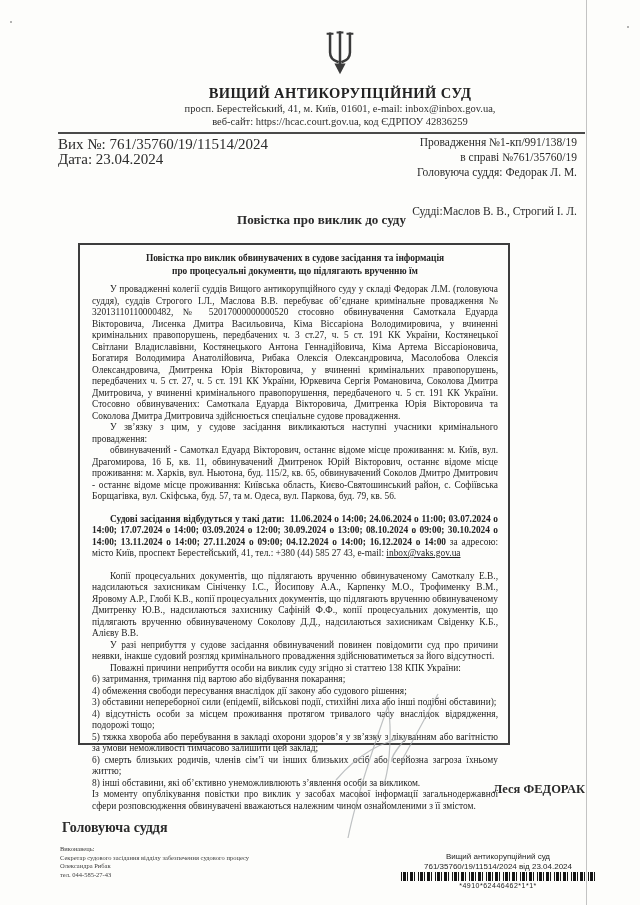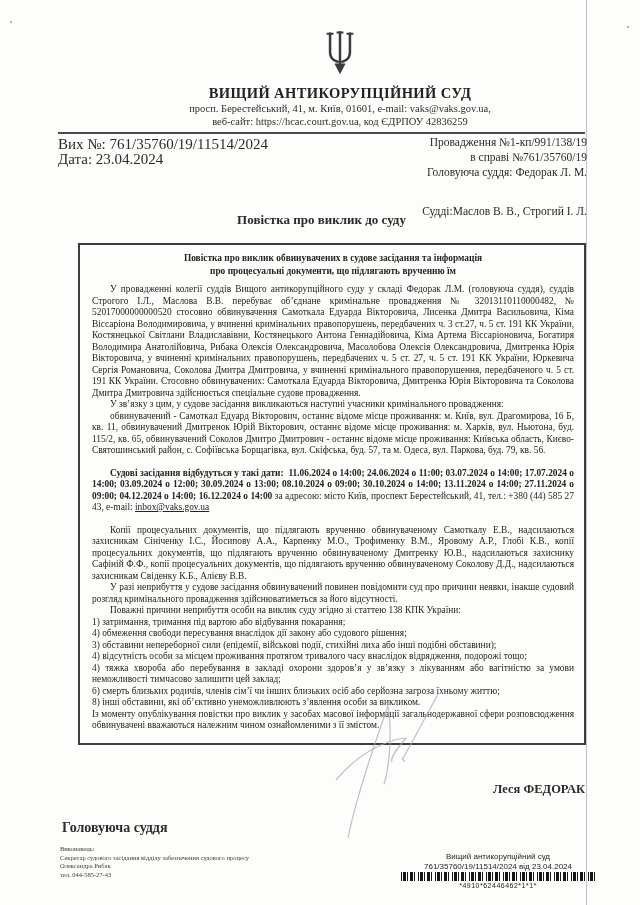--- a/index.html
+++ b/index.html
@@ -17,30 +17,30 @@
 
   
   .hdr{position:absolute;left:60px;top:30px;width:560px;text-align:center;}
   .emblem{display:inline-block;}
   .court-name{font-size:14.5px;font-weight:bold;letter-spacing:.4px;margin-top:5px;color:#222;}
   .addr{font-size:10.5px;line-height:13px;color:#2e2e2e;}
   .divider{position:absolute;left:58px;top:132px;width:527px;height:2px;background:#4a4a4a;}
 
   
   .ref-left{position:absolute;left:58px;top:137px;font-size:15px;line-height:15px;}
-  .ref-right{position:absolute;right:53px;top:135px;text-align:right;font-size:11.5px;line-height:15px;}
+  .ref-right{position:absolute;right:63px;top:135px;text-align:right;font-size:11.5px;line-height:15px;}
   .ref-right .judges{margin-top:24px;}
 
   
   .doc-title{position:absolute;left:58px;top:212px;width:527px;text-align:center;
     font-weight:bold;font-size:13px;}
 
   
   .notice-box{
-    position:absolute;left:78px;top:243px;width:508px;height:502px;
+    position:absolute;left:78px;top:243px;width:432px;height:502px;
     box-sizing:border-box;border:2px solid #3d3d3d;
     padding:7px 10px 8px 12px;
     font-size:9.4px;line-height:11.5px;text-align:justify;color:#242424;
   }
   .box-heading{text-align:center;font-weight:bold;line-height:12.5px;}
   .box-heading .l2{margin-bottom:7px;}
   .notice-box p{margin:0;}
   .ind{text-indent:18px;}
   .gap-top{margin-top:11px !important;}
   .b{font-weight:bold;}
@@ -82,21 +82,21 @@
         <g stroke="#3a3a3a" fill="none" stroke-width="4" stroke-linecap="square">
           <path d="M14 6 v30 q0 11 12 15"></path>
           <path d="M46 6 v30 q0 11 -12 15"></path>
           <path d="M30 4 v50"></path>
           <path d="M10 6 h8 M42 6 h8 M26 4 h8" stroke-width="3"></path>
         </g>
         <path d="M21 54 h18 l-9 17 z" fill="#3a3a3a"></path>
       </svg>
     </span>
     <div class="court-name">ВИЩИЙ АНТИКОРУПЦІЙНИЙ СУД</div>
-    <div class="addr">просп. Берестейський, 41, м. Київ, 01601, e-mail: vaks@vaks.gov.ua,</div>
+    <div class="addr">просп. Берестейський, 41, м. Київ, 01601, e-mail: inbox@inbox.gov.ua,</div>
     <div class="addr">веб-сайт: https://hcac.court.gov.ua, код ЄДРПОУ 42836259</div>
   </div>
   <div class="divider"></div>
 
   <div class="ref-left">
     <div>Вих №: 761/35760/19/11514/2024</div>
     <div>Дата: 23.04.2024</div>
   </div>
   <div class="ref-right">
     <div>Провадження №1-кп/991/138/19</div>
@@ -116,25 +116,25 @@
     <p class="ind">У провадженні колегії суддів Вищого антикорупційного суду у складі Федорак Л.М. (головуюча суддя), суддів Строгого І.Л., Маслова В.В. перебуває об’єднане кримінальне провадження № 32013110110000482, № 52017000000000520 стосовно обвинувачення Самоткала Едуарда Вікторовича, Лисенка Дмитра Васильовича, Кіма Віссаріона Володимировича, у вчиненні кримінальних правопорушень, передбачених ч. 3 ст.27, ч. 5 ст. 191 КК України, Костянецької Світлани Владиславівни, Костянецького Антона Геннадійовича, Кіма Артема Віссаріоновича, Богатиря Володимира Анатолійовича, Рибака Олексія Олександровича, Масолобова Олексія Олександровича, Дмитренка Юрія Вікторовича, у вчиненні кримінальних правопорушень, передбачених ч. 5 ст. 27, ч. 5 ст. 191 КК України, Юркевича Сергія Романовича, Соколова Дмитра Дмитровича, у вчиненні кримінального правопорушення, передбаченого ч. 5 ст. 191 КК України. Стосовно обвинувачених: Самоткала Едуарда Вікторовича,  Дмитренка Юрія Вікторовича та Соколова Дмитра Дмитровича здійснюється спеціальне судове провадження.</p>
     <p class="ind">У зв’язку з цим, у судове засідання викликаються наступні учасники кримінального провадження:</p>
     <p class="ind">обвинувачений - Самоткал Едуард Вікторович, останнє відоме місце проживання: м. Київ, вул. Драгомирова, 16 Б, кв. 11, обвинувачений Дмитренок Юрій Вікторович, останнє відоме місце проживання: м. Харків, вул. Ньютона, буд. 115/2, кв. 65, обвинувачений Соколов Дмитро Дмитрович - останнє відоме місце проживання: Київська область, Києво-Святошинський район, с. Софіївська Борщагівка, вул. Скіфська, буд. 57, та м. Одеса, вул. Паркова, буд. 79, кв. 56.</p>
 
     <p class="ind gap-top"><span class="b">Судові засідання відбудуться у такі дати:</span>&nbsp;&nbsp;<span class="b">11.06.2024 о 14:00; 24.06.2024 о 11:00; 03.07.2024 о 14:00; 17.07.2024 о 14:00; 03.09.2024 о 12:00; 30.09.2024 о 13:00; 08.10.2024 о 09:00;  30.10.2024 о 14:00; 13.11.2024 о 14:00; 27.11.2024 о 09:00; 04.12.2024 о 14:00; 16.12.2024 о 14:00</span> <span>за адресою: місто Київ, проспект Берестейський, 41, тел.: +380 (44) 585 27 43, e-mail:</span> <span class="email">inbox@vaks.gov.ua</span></p>
 
     <p class="ind gap-top">Копії процесуальних документів, що підлягають врученню обвинуваченому Самоткалу Е.В., надсилаються захисникам Сініченку І.С.,  Йосипову А.А., Карпенку М.О., Трофименку В.М., Яровому А.Р., Глобі К.В., копії процесуальних документів, що підлягають врученню обвинуваченому Дмитренку Ю.В., надсилаються захиснику Сафіній Ф.Ф., копії процесуальних документів, що підлягають врученню обвинуваченому Соколову Д.Д., надсилаються захисникам Свіденку К.Б., Алієву В.В.</p>
     <p class="ind">У разі неприбуття у судове засідання обвинувачений повинен повідомити суд про причини неявки, інакше судовий розгляд кримінального провадження здійснюватиметься за його відсутності.</p>
     <p class="ind">Поважні причини неприбуття особи на виклик суду згідно зі статтею 138 КПК України:</p>
 
-    <p>1) затримання, тримання під вартою або відбування покарання;</p>
+    <p>6) затримання, тримання під вартою або відбування покарання;</p>
     <p>4) обмеження свободи пересування внаслідок дії закону або судового рішення;</p>
     <p>3) обставини непереборної сили (епідемії, військові події, стихійні лиха або інші подібні обставини);</p>
     <p>4) відсутність особи за місцем проживання протягом тривалого часу внаслідок відрядження, подорожі тощо;</p>
-    <p>4) тяжка хвороба або перебування в закладі охорони здоров’я у зв’язку з лікуванням або вагітністю за умови неможливості тимчасово залишити цей заклад;</p>
+    <p>5) тяжка хвороба або перебування в закладі охорони здоров’я у зв’язку з лікуванням або вагітністю за умови неможливості тимчасово залишити цей заклад;</p>
     <p>6) смерть близьких родичів, членів сім’ї чи інших близьких осіб або серйозна загроза їхньому життю;</p>
     <p>8) інші обставини, які об’єктивно унеможливлюють з’явлення особи за викликом.</p>
 
     <p>Із моменту опублікування повістки про виклик у засобах масової інформації загальнодержавної сфери розповсюдження обвинувачені вважаються належним чином ознайомленими з її змістом.</p>
   </div>
 
   <span class="sig-scribble">
     <svg width="160" height="160" viewBox="0 0 160 160" aria-hidden="true">
       <g fill="none" stroke="#a9adb0" stroke-width="1.2" opacity="0.75">
         <path d="M30 150 C 38 110, 55 60, 70 18 C 74 40, 72 78, 66 96"></path>

